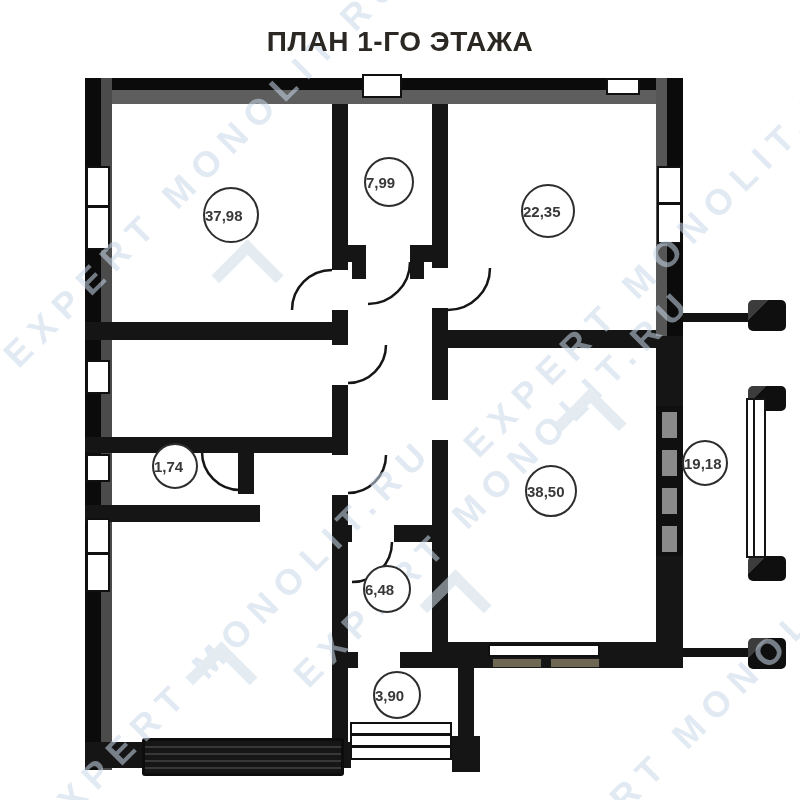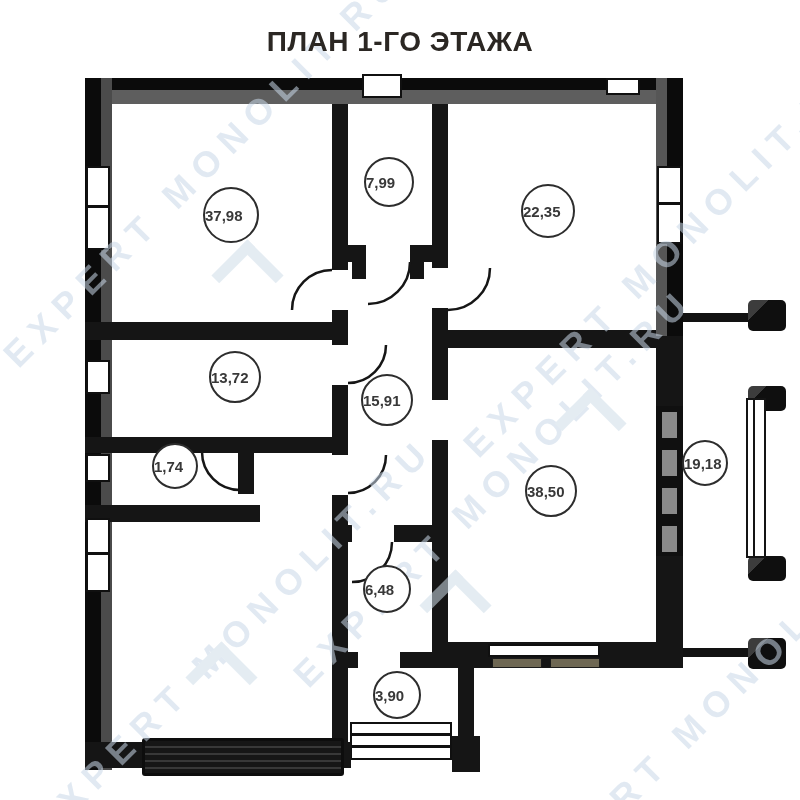--- a/index.html
+++ b/index.html
@@ -149,26 +149,20 @@
   <div id="room-layer">
       <div class="badge" style="left: 203px; top: 187px; width: 56px; height: 56px;">
         <span>37,98</span>
       </div>
       <div class="badge" style="left: 364px; top: 157px; width: 50px; height: 50px;">
         <span>7,99</span>
       </div>
       <div class="badge" style="left: 521px; top: 184px; width: 54px; height: 54px;">
         <span>22,35</span>
       </div>
-      <div class="badge" style="left: 209px; top: 351px; width: 52px; height: 52px;">
-        <span>13,72</span>
-      </div>
-      <div class="badge" style="left: 361px; top: 374px; width: 52px; height: 52px;">
-        <span>15,91</span>
-      </div>
       <div class="badge" style="left: 152px; top: 443px; width: 46px; height: 46px;">
         <span>1,74</span>
       </div>
       <div class="badge" style="left: 525px; top: 465px; width: 52px; height: 52px;">
         <span>38,50</span>
       </div>
       <div class="badge" style="left: 682px; top: 440px; width: 46px; height: 46px;">
         <span>19,18</span>
       </div>
       <div class="badge" style="left: 363px; top: 565px; width: 48px; height: 48px;">

